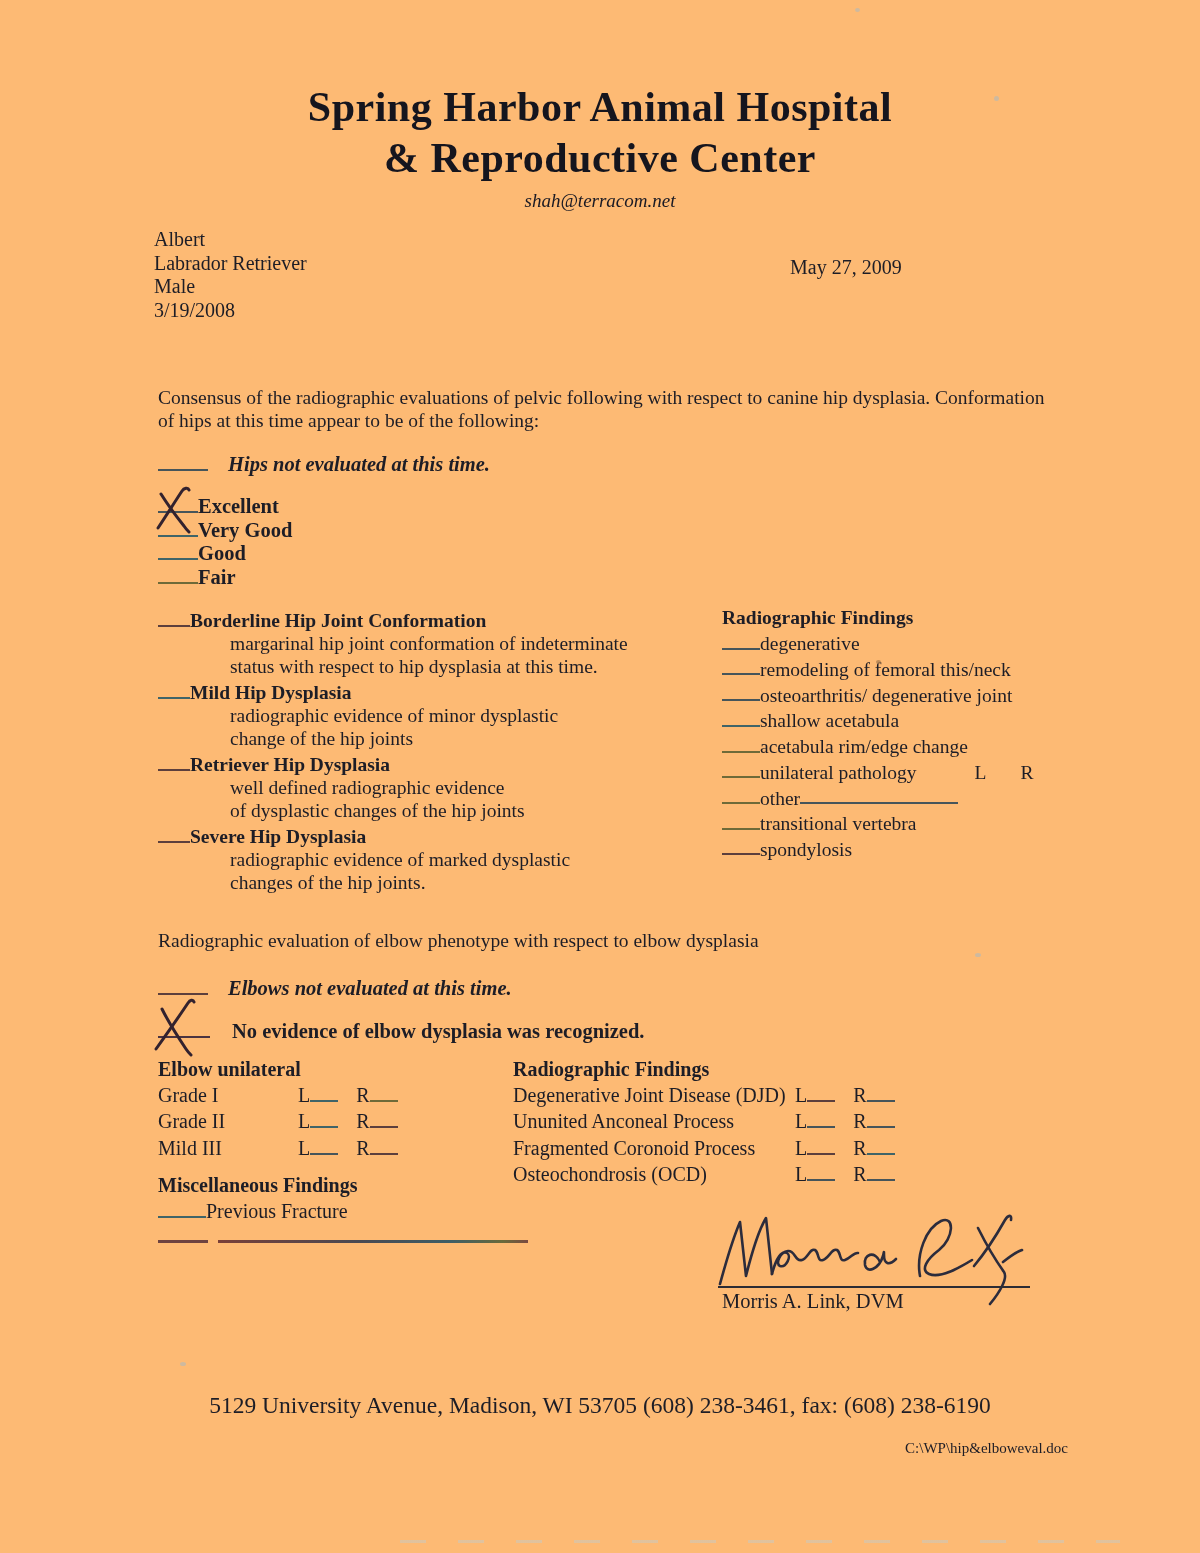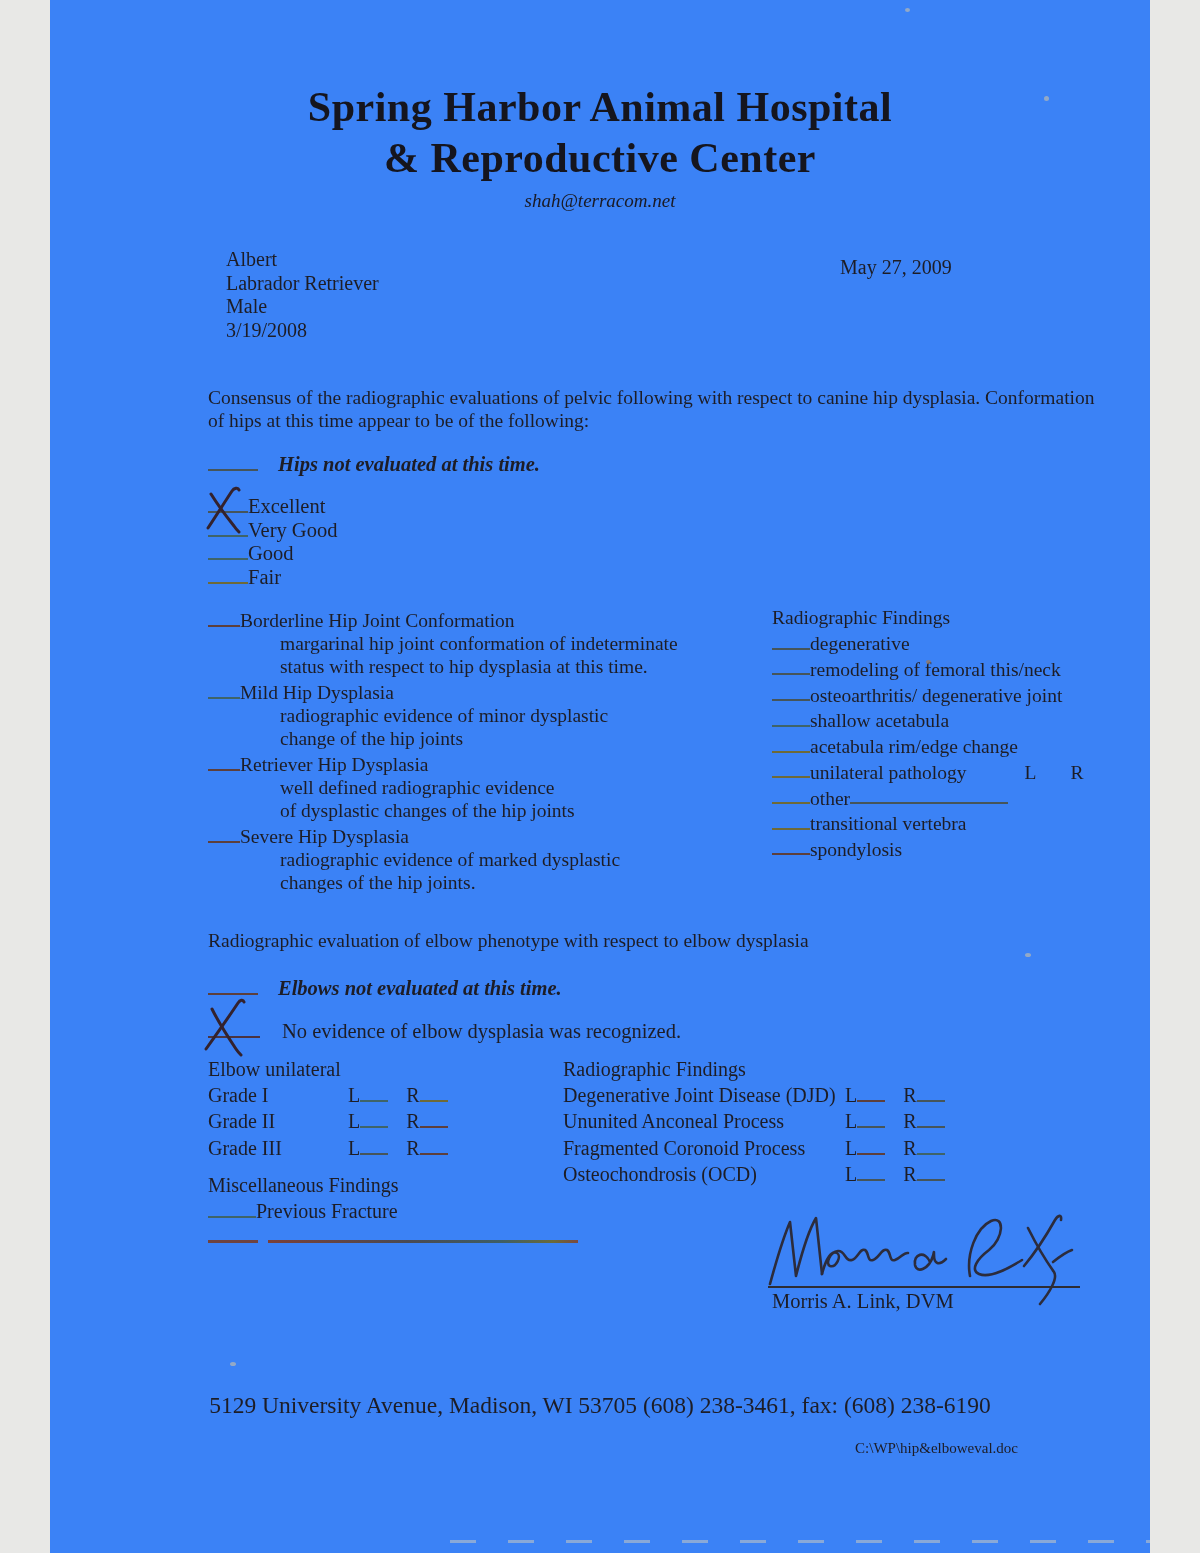--- a/index.html
+++ b/index.html
@@ -1,47 +1,47 @@
 <!DOCTYPE html>
 <html><head>
 <meta charset="utf-8">
 <style>
   html,body { margin:0; padding:0; background:#e8e8e6; }
   .page {
     position:relative;
-    width:1100px; height:1553px;
+    width:1200px; height:1553px;
     margin:0 auto;
-    background:#3b82f6;
+    background:#fdba74;
     font-family:"Liberation Serif", serif;
     color:#1d1d26;
     overflow:hidden;
   }
   
   .doc-header { position:absolute; top:82px; left:0; width:100%; text-align:center; }
   .doc-title { font-size:42px; font-weight:bold; line-height:1.22; letter-spacing:0.5px; color:#15151e; }
   .doc-email { font-size:19px; font-style:italic; margin-top:6px; color:#1a1a24; }
 
   
-  .patient-block { position:absolute; left:176px; top:228px; font-size:20px; line-height:23.5px;margin-top:20px; }
+  .patient-block { position:absolute; left:154px; top:228px; font-size:20px; line-height:23.5px; }
   .report-date { position:absolute; left:790px; top:256px; font-size:20px; }
 
   
   .para { position:absolute; font-size:19.5px; line-height:23px; }
 
   .blank {
     display:inline-block;
     border-bottom:2px solid #46555a;
     height:0.95em;
     vertical-align:baseline;
   }
   .blank.teal { border-color:#3f6468; }
   .blank.olive { border-color:#6e6a38; }
   .blank.maroon { border-color:#5d3f3c; }
 
-  .bold { font-weight:normal; }
+  .bold { font-weight:bold; }
   .bolditalic { font-weight:bold; font-style:italic; }
 
   
   .not-eval-row { position:absolute; left:158px; top:450px; font-size:20.5px; }
   .not-eval-row .label { margin-left:20px; }
   .ratings { position:absolute; left:158px; top:492px; font-size:20.5px; line-height:23.5px; }
   .rating-row { height:23.5px; white-space:nowrap; }
   .rating-row .blank { width:40px; }
   .xmark { position:absolute; pointer-events:none; }
 
@@ -217,21 +217,21 @@
 
   <div class="elbow-grades">
     <div class="bold">Elbow unilateral</div>
     <div class="elbow-grade-row lr-pair">
       <span class="glabel">Grade I</span><span>L</span><span class="blank teal"></span><span class="rsep"></span><span>R</span><span class="blank olive"></span>
     </div>
     <div class="elbow-grade-row lr-pair">
       <span class="glabel">Grade II</span><span>L</span><span class="blank teal"></span><span class="rsep"></span><span>R</span><span class="blank maroon"></span>
     </div>
     <div class="elbow-grade-row lr-pair">
-      <span class="glabel">Grade III</span><span>L</span><span class="blank"></span><span class="rsep"></span><span>R</span><span class="blank maroon"></span>
+      <span class="glabel">Mild III</span><span>L</span><span class="blank"></span><span class="rsep"></span><span>R</span><span class="blank maroon"></span>
     </div>
   </div>
 
   <div class="elbow-findings">
     <div class="bold">Radiographic Findings</div>
     <div class="elbow-find-row lr-pair">
       <span class="flabel">Degenerative Joint Disease (DJD)</span><span>L</span><span class="blank maroon"></span><span class="rsep"></span><span>R</span><span class="blank"></span>
     </div>
     <div class="elbow-find-row lr-pair">
       <span class="flabel">Ununited Anconeal Process</span><span>L</span><span class="blank"></span><span class="rsep"></span><span>R</span><span class="blank"></span>

